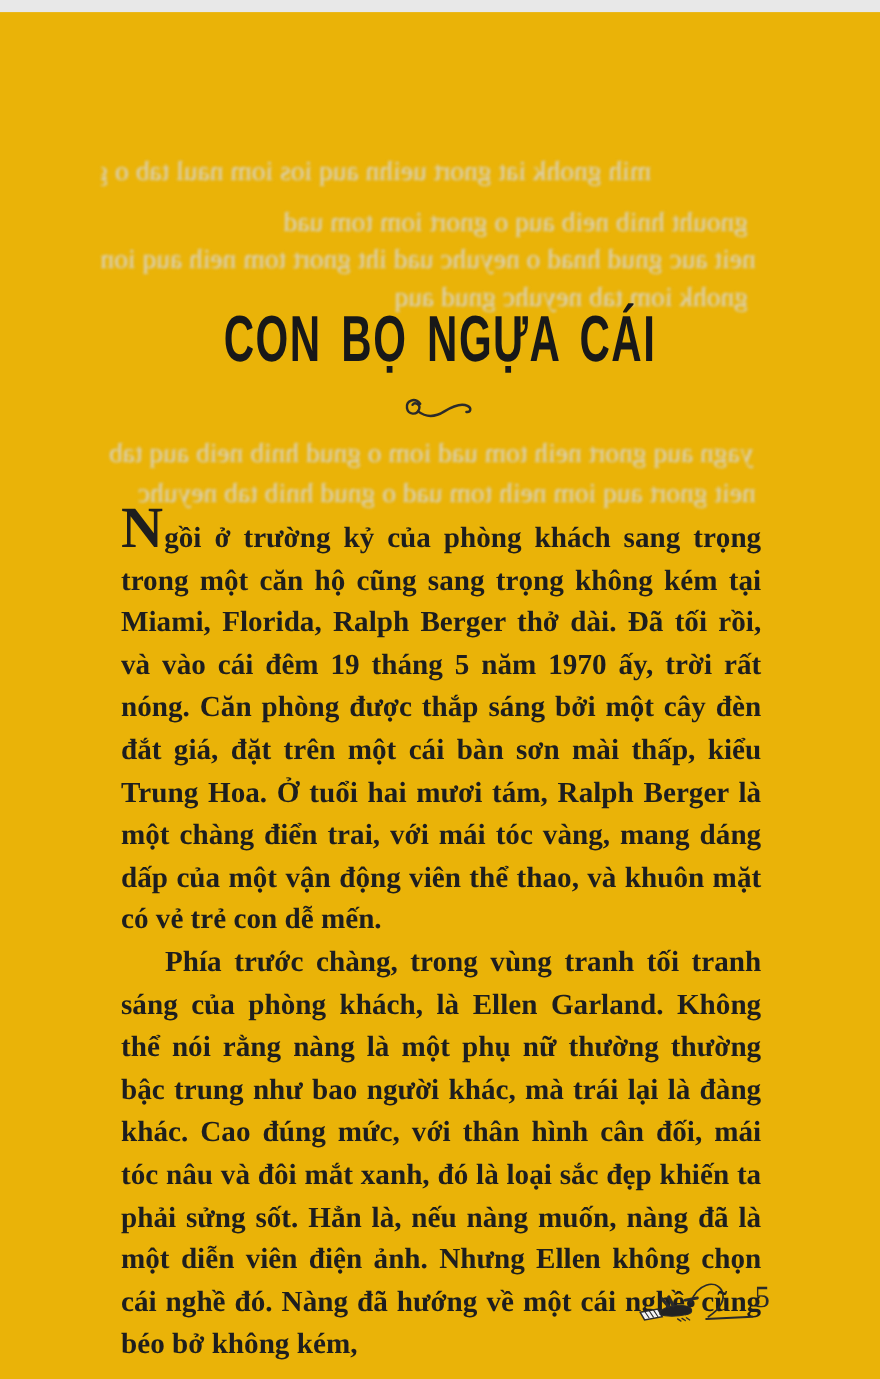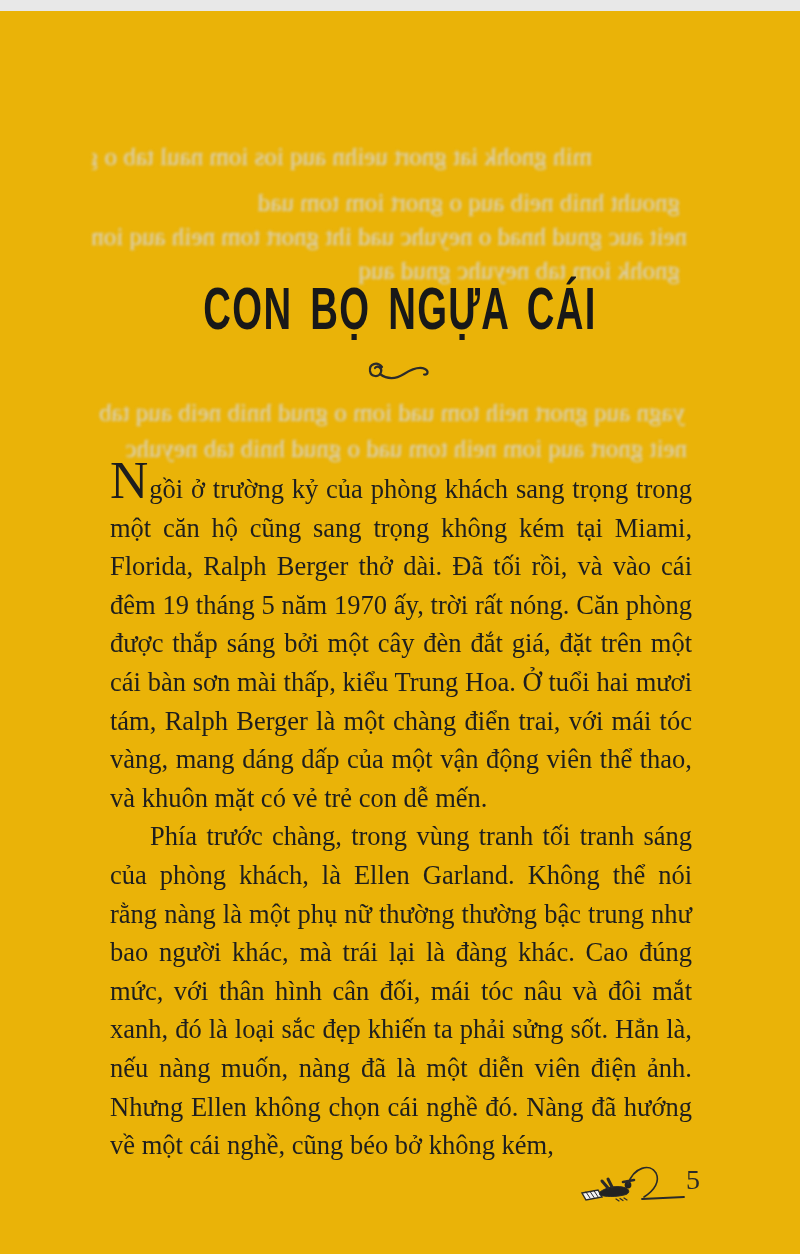--- a/index.html
+++ b/index.html
@@ -47,21 +47,21 @@
   }
   .ornament-wrap svg{display:inline-block;}
   .body-text{
     position:absolute;
     top:450px;left:110px;
     width:582px;
     font-size:26.5px;
     line-height:38.6px;
     text-align:justify;
   }
-  .body-text p{margin:0;padding:0;}
+  .body-text p{margin:0;padding:0;font-weight:bold;}
   .body-text p.indented{text-indent:40px;}
   .initial-cap{
     font-size:53px;
     line-height:38.6px;
     letter-spacing:1px;
   }
   .footer-deco{
     position:absolute;
     top:1146px;left:578px;
     width:110px;height:54px;

